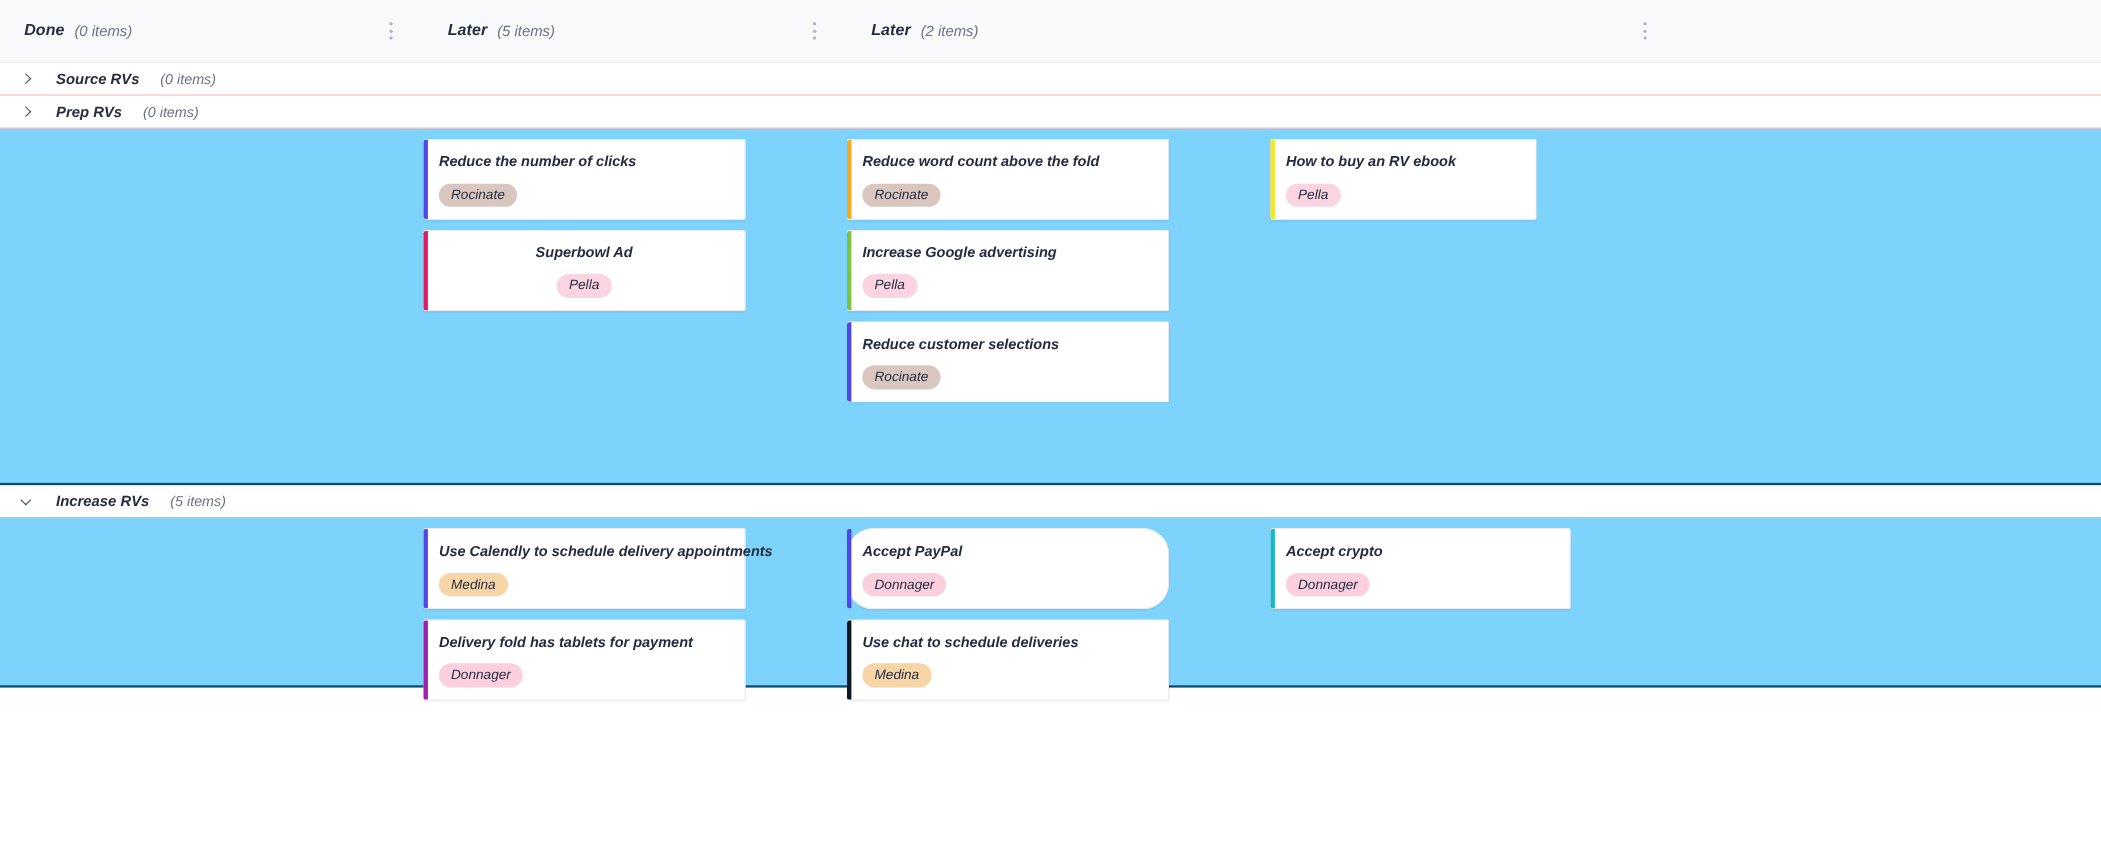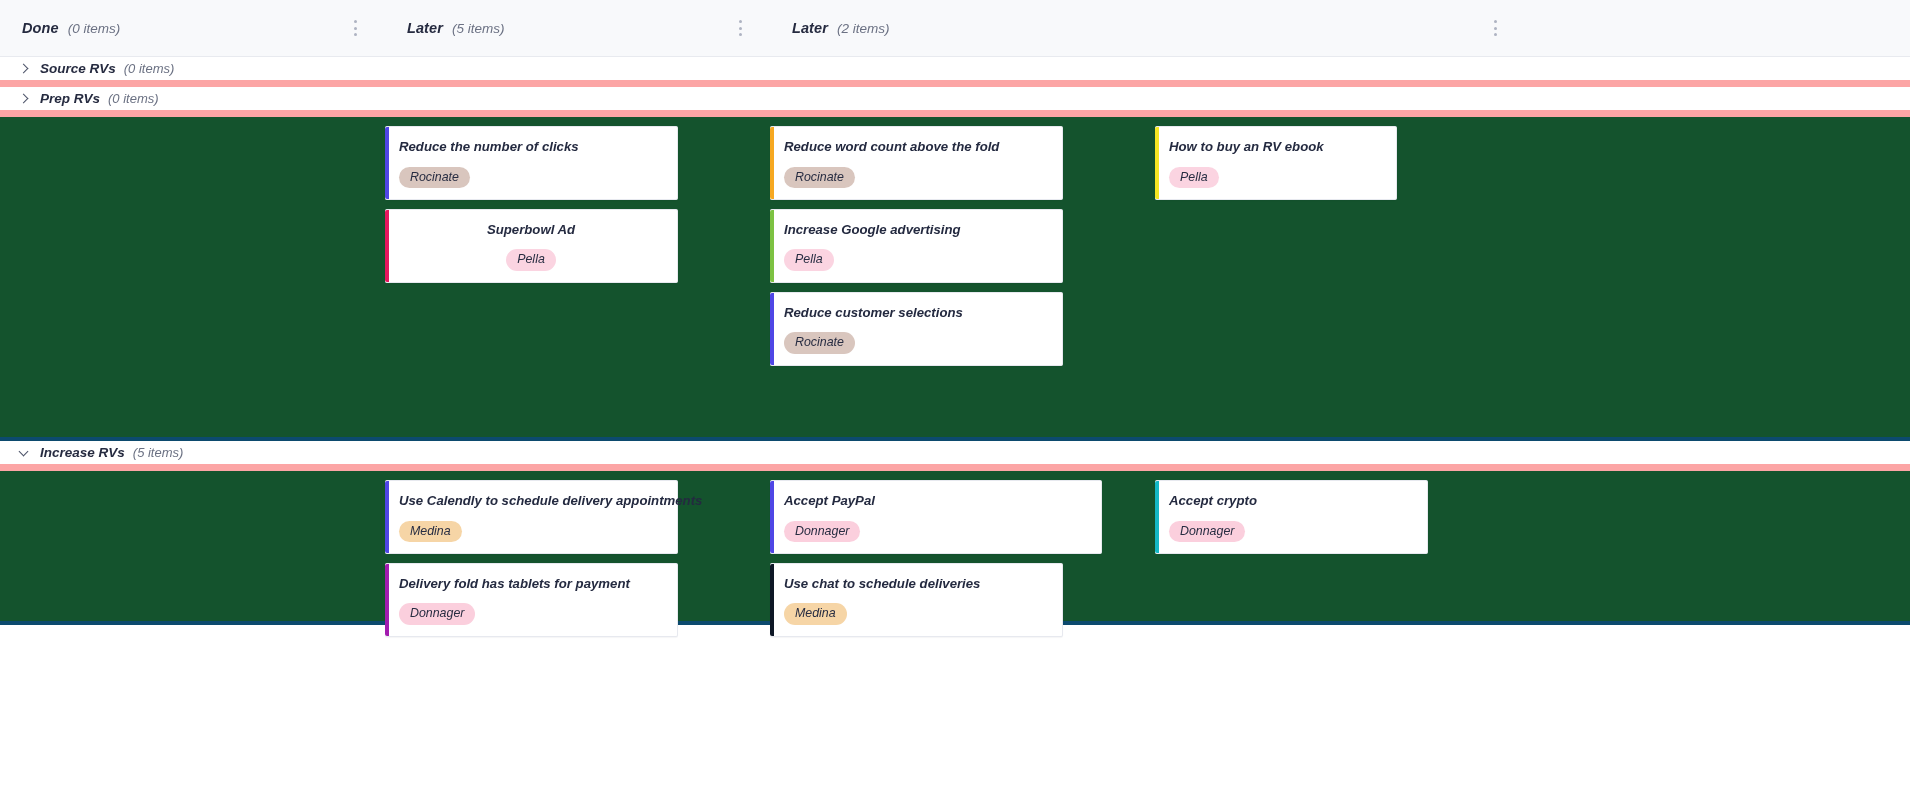--- a/index.html
+++ b/index.html
@@ -74,22 +74,23 @@
     background: #aeb3c2;
   }
 
   
   .lane-head {
     display: flex;
     align-items: center;
     height: 30px;
     padding-left: 16px;
     background: #ffffff;
-    border-bottom: 7px solid #fca5a5;
-    box-sizing: border-box;
+    border-bottom: 1px solid #fca5a5;
+    box-sizing: border-box;
+    gap: 11px;
   }
   .chev {
     width: 16px;
     height: 16px;
     margin-right: 8px;
     flex: 0 0 16px;
     position: relative;
     cursor: pointer;
   }
   .chev::before {
@@ -115,22 +116,22 @@
   }
   .lane-count {
     font-size: 13px;
     color: #6b7183;
     margin-left: 8px;
   }
 
   
   .lane-body {
     position: relative;
-    background: #14532d;
-    border-bottom: 4px solid #0c4a6e;
+    background: #7dd3fc;
+    border-bottom: 2px solid #0c4a6e;
     display: flex;
     box-sizing: border-box;
   }
   .lane-col {
     position: relative;
     box-sizing: border-box;
     padding-top: 9px;
   }
   .lane-col + .lane-col { }
 
@@ -241,21 +242,21 @@
         <span class="lane-title">Increase RVs</span>
         <span class="lane-count">(5 items)</span>
       </div>
       <div class="lane-body" style="height: 154px;">
         <div class="lane-col" style="width: 385px; padding-left: 0px;"></div>
         <div class="lane-col" style="width: 385px; padding-left: 0px;">
           <div class="card" style="--accent: #4f46e5; width: 293px;"><div class="card-title">Use Calendly to schedule delivery appointments</div><span class="tag" style="background: rgb(246, 213, 166); color: rgb(40, 45, 66);">Medina</span></div>
           <div class="card" style="--accent: #a21caf; width: 293px;"><div class="card-title">Delivery fold has tablets for payment</div><span class="tag" style="background: rgb(251, 207, 221); color: rgb(40, 45, 66);">Donnager</span></div>
         </div>
         <div class="lane-col" style="width: 385px; padding-left: 0px;">
-          <div class="card" style="--accent: #4f46e5; width: 332px;"><div class="card-title">Accept PayPal</div><span class="tag" style="background: rgb(251, 207, 221); color: rgb(40, 45, 66);">Donnager</span></div>
+          <div class="card" style="--accent: #4f46e5; width: 293px; border-radius: 24px;"><div class="card-title">Accept PayPal</div><span class="tag" style="background: rgb(251, 207, 221); color: rgb(40, 45, 66);">Donnager</span></div>
           <div class="card" style="--accent: #0e1726; width: 293px;"><div class="card-title">Use chat to schedule deliveries</div><span class="tag" style="background: rgb(246, 213, 166); color: rgb(40, 45, 66);">Medina</span></div>
         </div>
         <div class="lane-col" style="width: 755px; padding-left: 0px;">
           <div class="card" style="--accent: #15b8c6; width: 273px;"><div class="card-title">Accept crypto</div><span class="tag" style="background: rgb(251, 207, 221); color: rgb(40, 45, 66);">Donnager</span></div>
         </div>
       </div>
     </div>
 
 </div>
 

